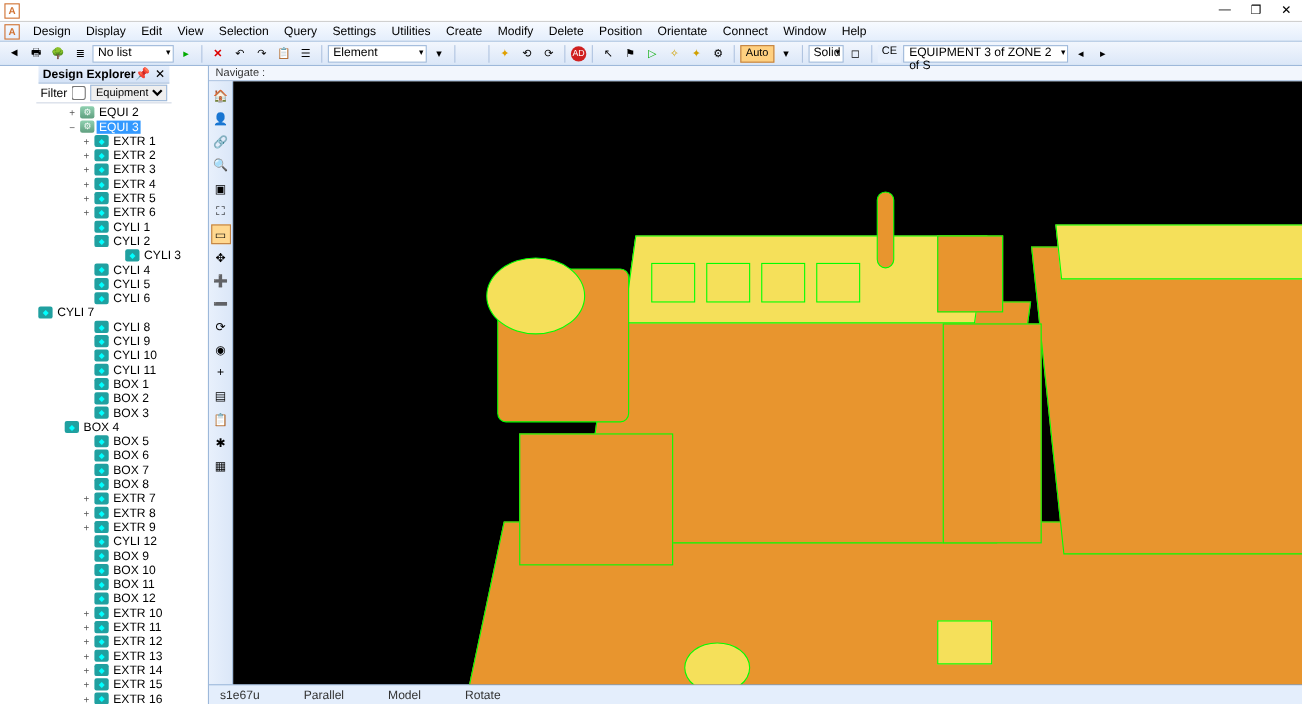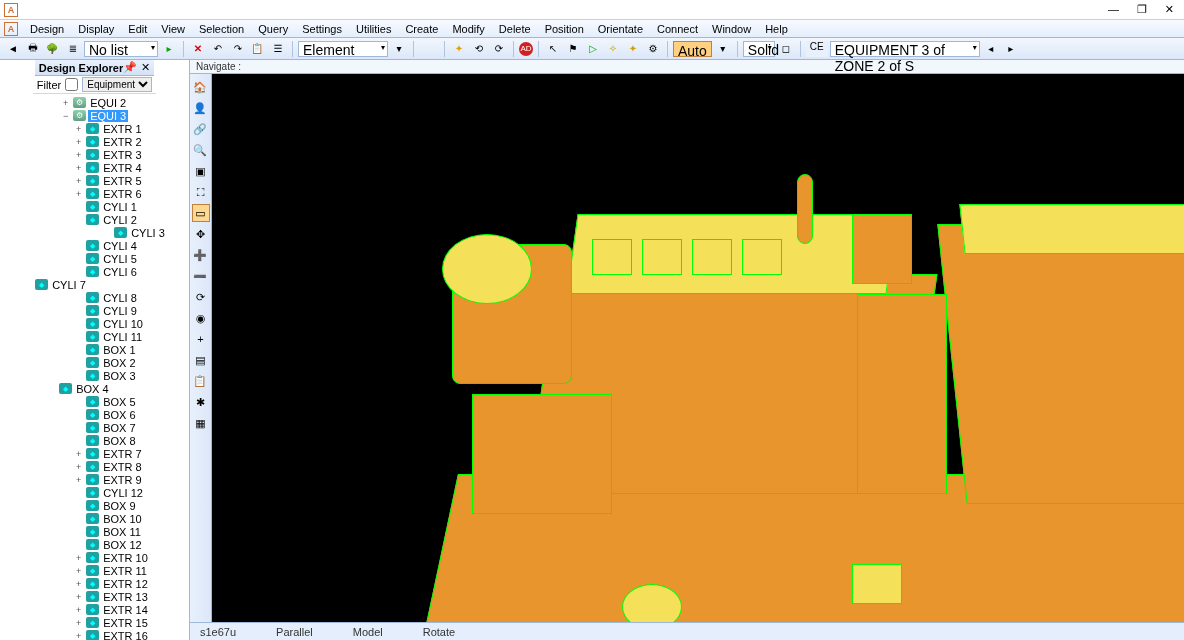--- a/index.html
+++ b/index.html
@@ -7,23 +7,23 @@
 .titlebar { height: 20px; background: #fff; display: flex; align-items: center; border-bottom: 1px solid #d0d0d0; padding: 0 4px; }
 .app-icon { width: 14px; height: 14px; border: 1px solid #d07030; color: #d07030; font-size: 9px; font-weight: bold; display: inline-flex; align-items: center; justify-content: center; margin-right: 4px; }
 .window-ctrls { margin-left: auto; display: flex; gap: 18px; padding-right: 6px; }
 .window-ctrls span { cursor: pointer; }
 .menubar { height: 18px; background: linear-gradient(#f7faff, #e4eefc); display: flex; align-items: center; padding: 0 4px; gap: 2px; border-bottom: 1px solid #9db8da; }
 .menubar span { padding: 1px 6px; cursor: pointer; }
 .toolbar { height: 22px; background: linear-gradient(#f2f6fd, #dbe7f8); border-bottom: 1px solid #9db8da; display: flex; align-items: center; padding: 0 4px; gap: 2px; }
 .tb-btn { width: 18px; height: 18px; display: inline-flex; align-items: center; justify-content: center; cursor: pointer; font-size: 10px; }
 .tb-sep { width: 1px; height: 16px; background: #b0c4e0; margin: 0 3px; }
 .tb-text { background: #fff; border: 1px solid #9db8da; height: 16px; padding: 0 4px; font-size: 10px; text-align: right; }
-.tb-dropdown { background: #fff; border: 1px solid #9db8da; height: 16px; padding: 0 14px 0 4px; font-size: 14px; position: relative; }
+.tb-dropdown { background: #fff; border: 1px solid #9db8da; height: 16px; padding: 0 14px 0 4px; font-size: 11px; position: relative; }
 .tb-dropdown::after { content: "▾"; position: absolute; right: 2px; top: 1px; font-size: 8px; }
-.auto-btn { background: #ffd080; border: 1px solid #c08040; padding: 1px 4px; height: 16px; font-size: 14px; }
+.auto-btn { background: #ffd080; border: 1px solid #c08040; padding: 1px 4px; height: 16px; font-size: 10px; }
 .red-x { color: #d00; font-weight: bold; }
 .green-play { color: #0a0; }
 .body-row { flex: 1; display: flex; min-height: 0; }
 .design-explorer { width: 190px; border-right: 1px solid #9db8da; display: flex; flex-direction: column; background: #fff; align-items: center; }
 .panel-header { height: 16px; background: linear-gradient(#e8f0fc, #d4e2f6); display: flex; align-items: center; padding: 0 4px; font-weight: bold; border-bottom: 1px solid #9db8da; font-family: "Courier New", monospace; }
 .panel-header .hdr-btns { margin-left: auto; display: flex; gap: 4px; font-weight: normal; font-family: "Segoe UI"; }
 .filter-row { height: 18px; display: flex; align-items: center; padding: 2px 4px; gap: 4px; border-bottom: 1px solid #d0d8e4; }
 .filter-row select { font-size: 10px; height: 15px; border: 1px solid #9db8da; }
 .tree { flex: 1; overflow: auto; padding: 2px 0; }
 .tree-item { display: flex; align-items: center; height: 13px; white-space: nowrap; cursor: pointer; font-size: 10px; }

